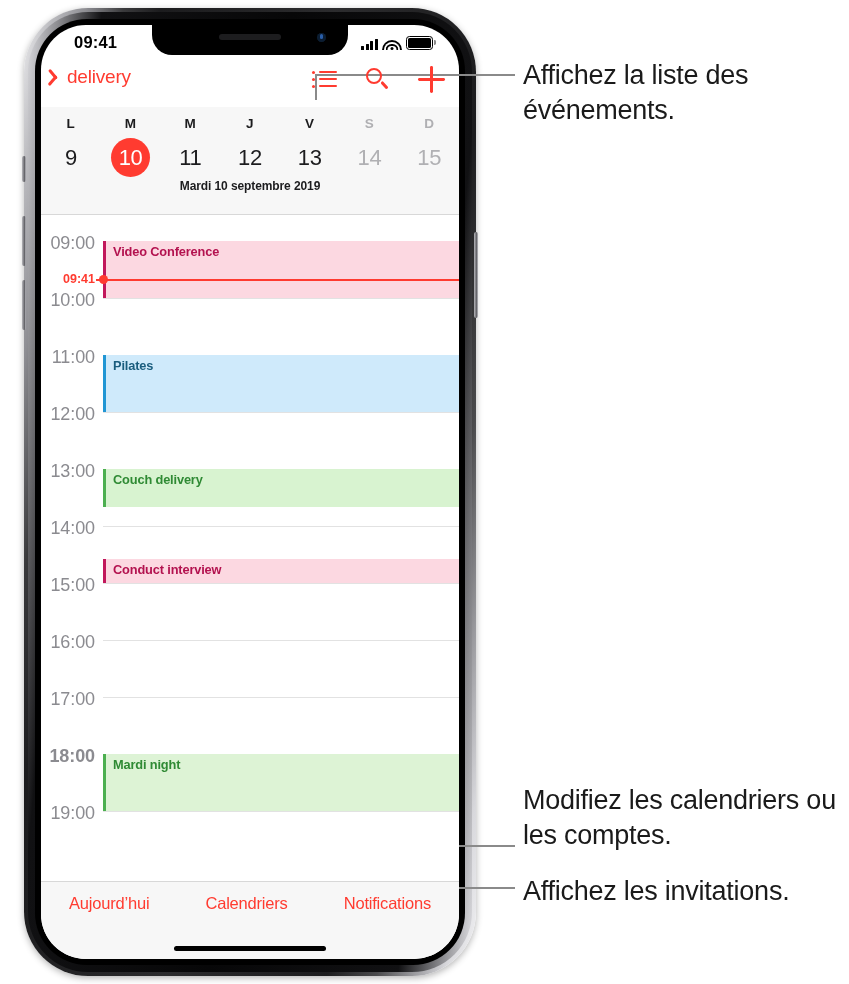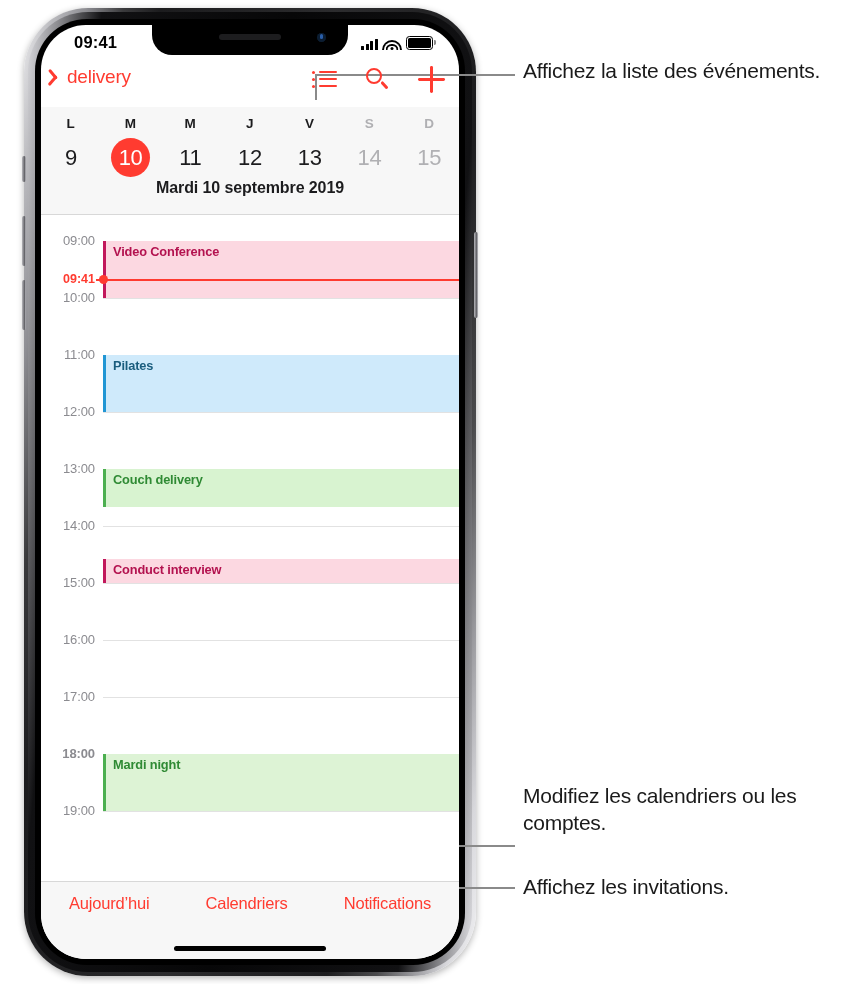--- a/index.html
+++ b/index.html
@@ -111,29 +111,29 @@
   .wk-row{display:flex;width:100%;}
   .wk-cell{flex:1;text-align:center;}
   .wk-dow{font-size:13.5px;font-weight:bold;color:#1c1c1e;padding-top:9px;letter-spacing:.3px;}
   .wk-dow.dim{color:#b0b0b3;}
   .wk-num-wrap{height:46px;display:flex;align-items:center;justify-content:center;
       margin-top:3px;}
   .wk-num{font-size:22px;color:#1c1c1e;letter-spacing:-.3px;
       width:39px;height:39px;line-height:39px;border-radius:50%;cursor:pointer;}
   .wk-num.dim{color:#b0b0b3;}
   .wk-num.sel{background:#ff3b30;color:#fff;font-weight:500;}
-  .daytitle{text-align:center;font-size:16px;font-weight:bold;color:#1c1c1e;
+  .daytitle{text-align:center;font-size:12px;font-weight:bold;color:#1c1c1e;
       margin-top:-1px;letter-spacing:-.1px;}
   .wk-sep{position:absolute;left:0;bottom:0;width:100%;height:1px;background:#d8d8d8;}
 
   
   .daygrid{position:absolute;left:0;top:190px;right:0;bottom:78px;background:#fff;
       overflow:hidden;z-index:2;}
   .hourline{position:absolute;left:62px;right:0;height:1px;background:#e2e2e2;}
-  .hourlabel{position:absolute;left:0;width:54px;text-align:right;font-size:13px;
+  .hourlabel{position:absolute;left:0;width:54px;text-align:right;font-size:18px;
       color:#8b8b90;letter-spacing:-.1px;}
   .eventblk{position:absolute;left:62px;right:0;overflow:hidden;cursor:pointer;}
   .eventblk .bar{position:absolute;left:0;top:0;bottom:0;width:3.4px;}
   .eventblk .etitle{position:absolute;left:10px;top:3px;font-size:12.8px;
       font-weight:bold;letter-spacing:-.15px;}
   .nowline{position:absolute;left:62px;right:0;height:1.8px;background:#ff3b30;z-index:3;}
   .nowdot{position:absolute;left:62px;width:9px;height:9px;margin-left:-4.5px;
       border-radius:50%;background:#ff3b30;z-index:4;}
   .nowlabel{position:absolute;left:0;width:54px;text-align:right;font-size:12.5px;
       font-weight:bold;color:#ff3b30;z-index:4;}
@@ -143,21 +143,21 @@
   .toolbar{position:absolute;left:0;bottom:0;width:100%;height:78px;
       background:#f7f7f7;z-index:4;}
   .tb-sep{position:absolute;left:0;top:0;width:100%;height:1px;background:#d8d8d8;}
   .tb-items{position:absolute;left:0;top:13px;width:100%;display:flex;
       justify-content:space-around;align-items:center;}
   .tb-item{font-size:16.5px;color:#ff3b30;cursor:pointer;letter-spacing:-.2px;}
   .homebar{position:absolute;left:50%;transform:translateX(-50%);bottom:8px;
       width:152px;height:5px;border-radius:3px;background:#000;}
 
   
-  .callout{position:absolute;font-size:21px;color:#1a1a1a;line-height:1.28;
+  .callout{position:absolute;font-size:27px;color:#1a1a1a;line-height:1.28;
       letter-spacing:-.25px;}
   .leader{position:absolute;background:#8a8a8a;}
   .lh{height:1.6px;} .lv{width:1.6px;}
 </style>
 </head>
 <body>
 
 <div id="phone-frame">
   <div class="frame-outer"></div>
   <div class="frame-band"></div>

